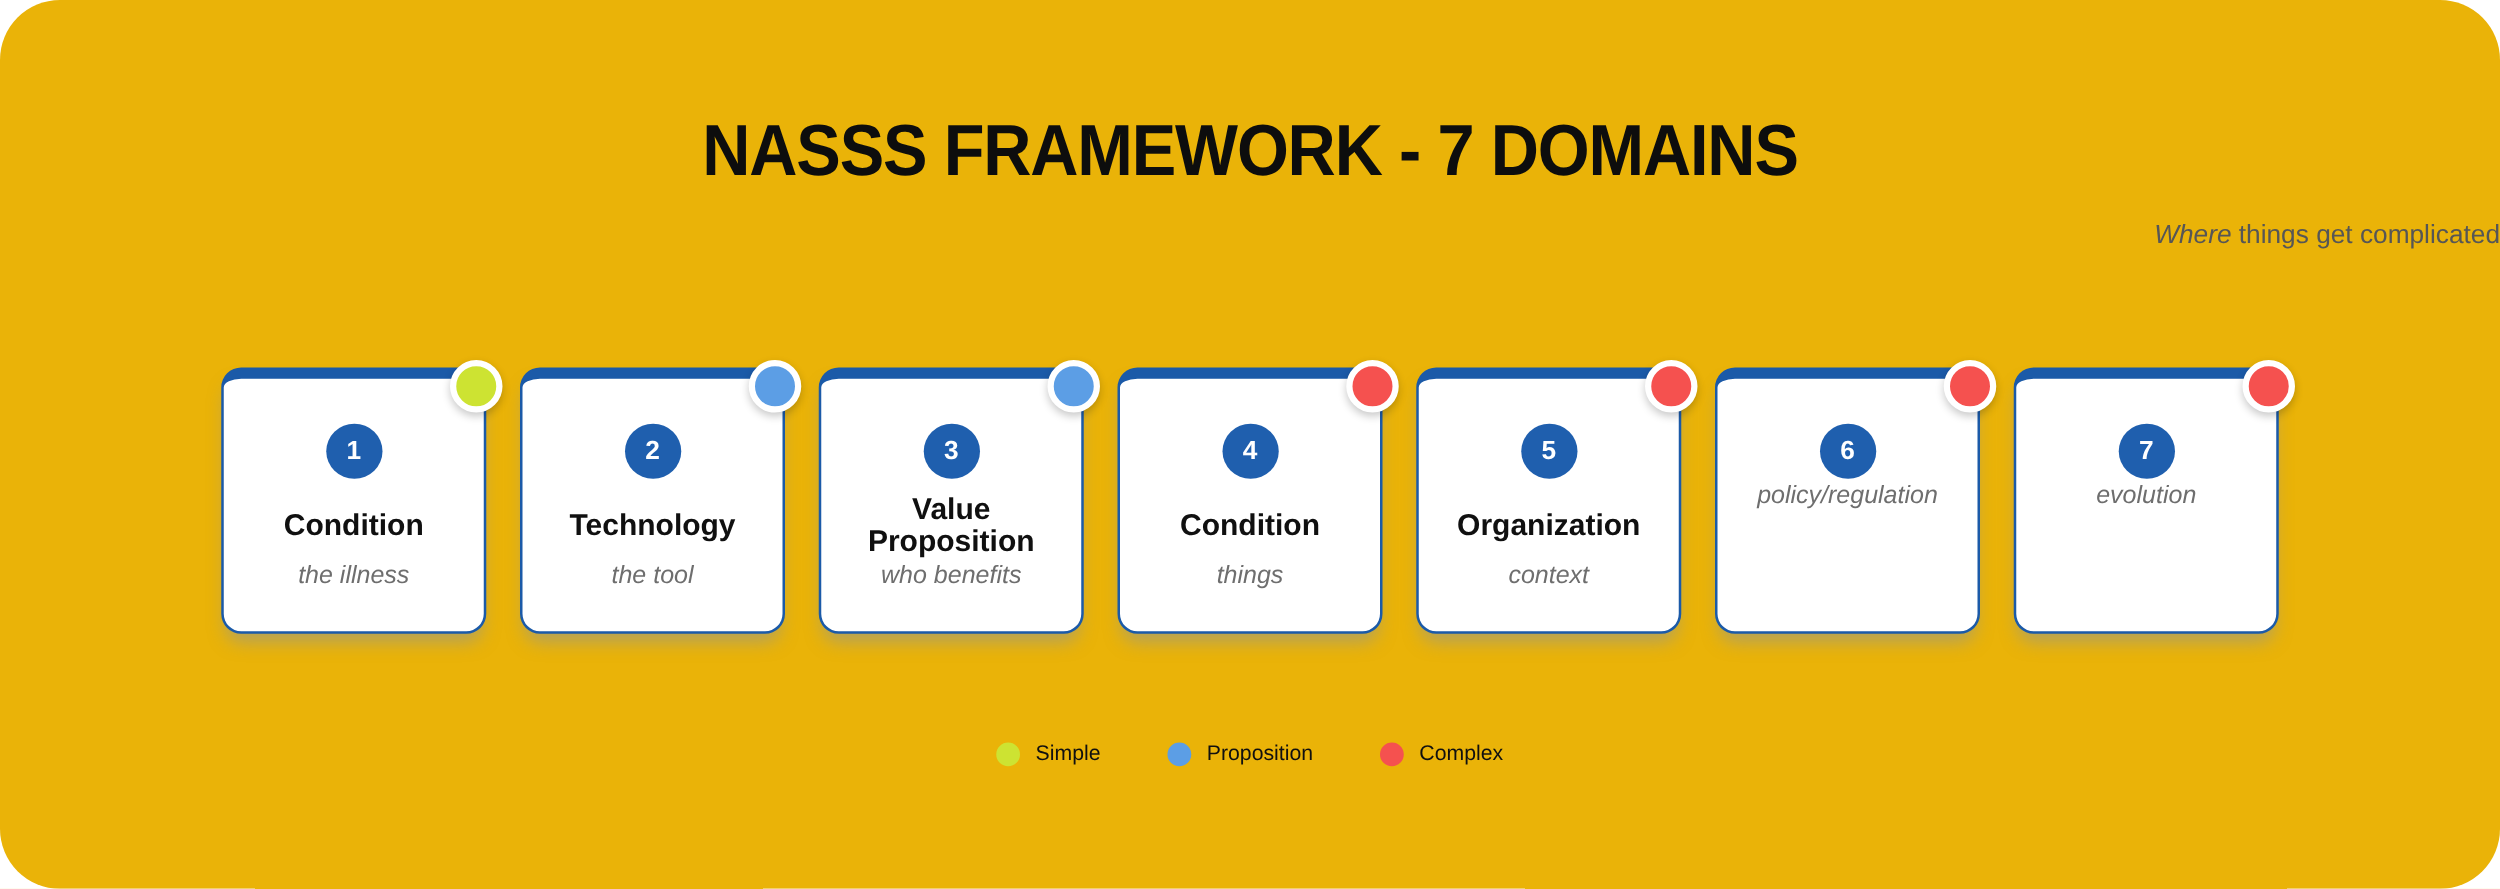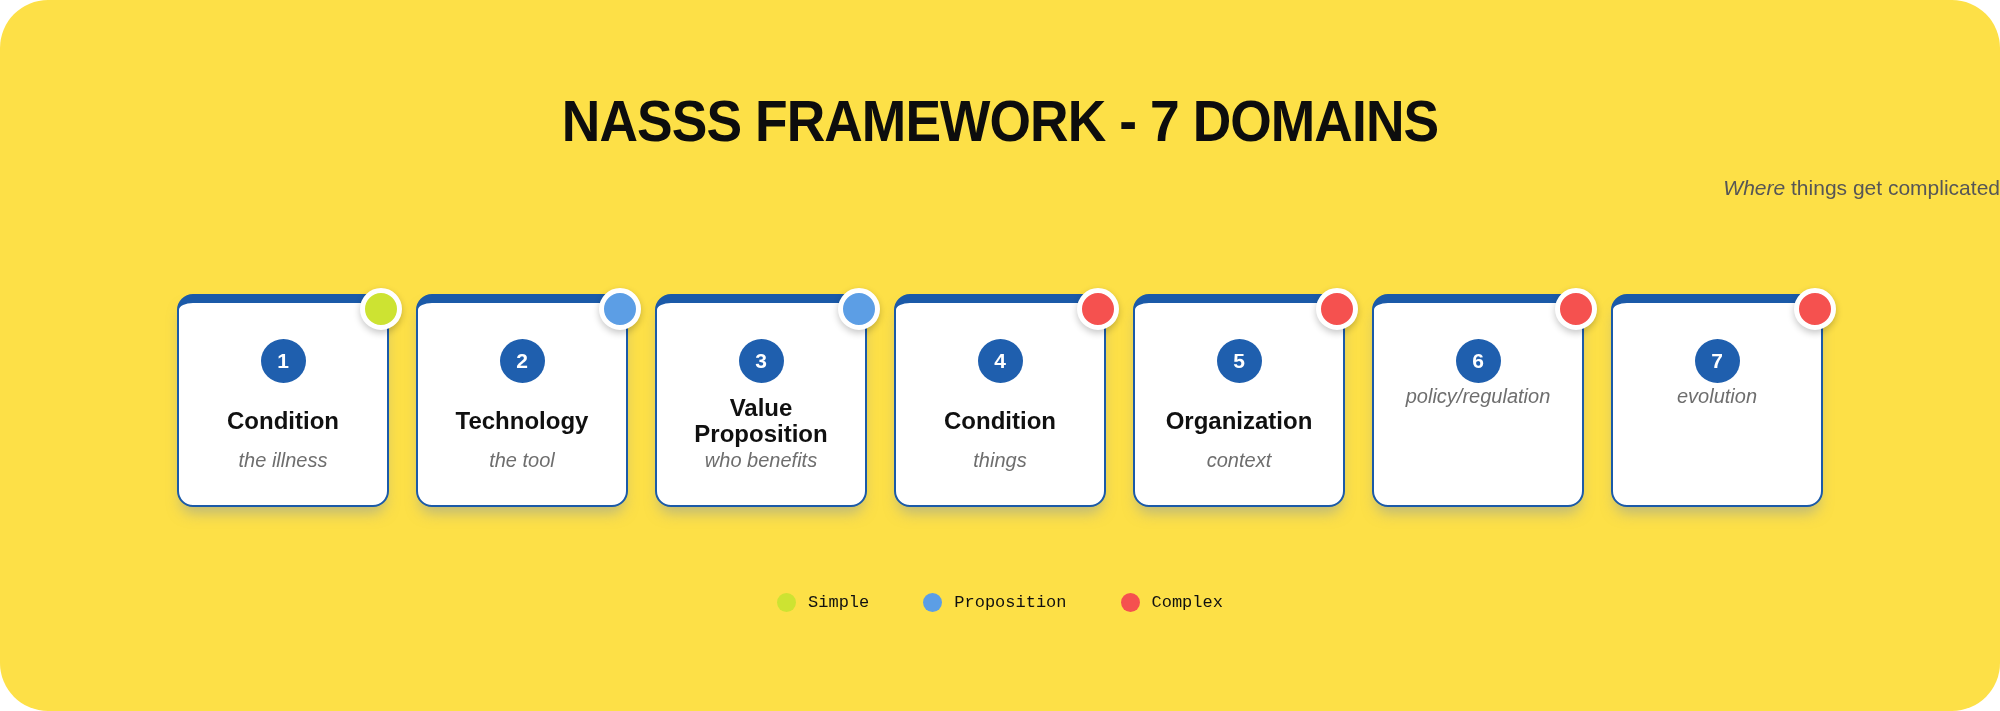--- a/index.html
+++ b/index.html
@@ -3,21 +3,21 @@
 <meta charset="utf-8">
 <style>
   html, body { margin: 0; padding: 0; background: #ffffff; }
   body { font-family: "Liberation Sans", sans-serif; }
 
   .canvas {
     position: relative;
     width: 2000px;
     height: 711px;
     box-sizing: border-box;
-    background: #fde047;
+    background: #eab308;
     border-radius: 48px;
     overflow: hidden;
   }
 
   
   .title {
     margin: 92px 0 0;
     text-align: center;
     font-size: 58px;
     font-weight: bold;
@@ -98,21 +98,21 @@
   }
 
   
   .legend {
     display: flex;
     justify-content: center;
     align-items: center;
     gap: 54px;
     margin-top: 86px;
   }
-  .legend-item { display: flex; align-items: center; gap: 12px; font-family: Liberation Mono, monospace; }
+  .legend-item { display: flex; align-items: center; gap: 12px; }
   .legend-dot { width: 19px; height: 19px; border-radius: 50%; }
   .legend-label { font-size: 17px; color: #101010; }
 </style>
 </head>
 <body>
 
 <div class="canvas">
 
   <h1 class="title">NASSS FRAMEWORK - 7 DOMAINS</h1>
 

